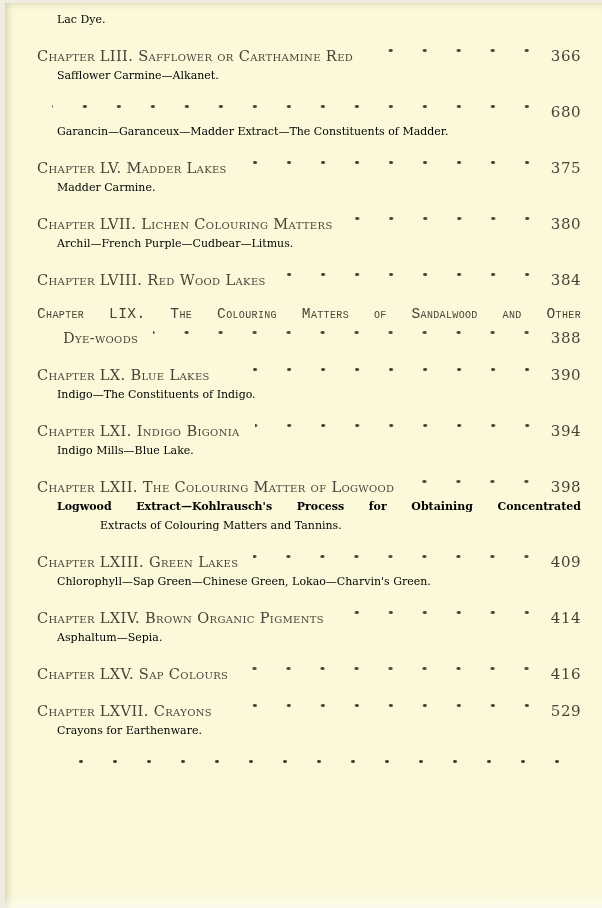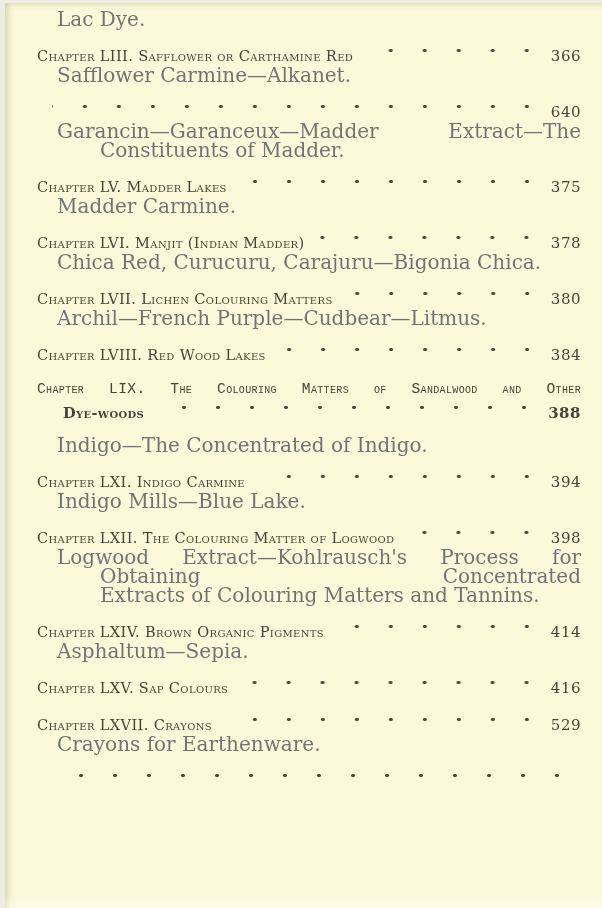--- a/index.html
+++ b/index.html
@@ -53,21 +53,20 @@
   }
   .heading-text {
     white-space: nowrap;
   }
   .heading-line.justify-full .heading-text {
     white-space: normal;
     font-family: Liberation Mono, monospace;
   }
   .cont-heading {
     padding-left: 26px;
-    font-weight: bold;
   }
   .leader {
     flex: 1 1 auto;
     min-width: 20px;
     height: 19px;
     margin-left: 15px;
     margin-right: 5px;
     background-image: radial-gradient(circle, #4b473e 1.55px, rgba(0,0,0,0) 2.05px);
     background-size: 34px 19px;
     background-position: right 2px bottom 1px;
@@ -75,30 +74,31 @@
   }
   .page-num {
     font-variant: normal;
     font-size: 15px;
     letter-spacing: 0.5px;
     color: #474339;
     min-width: 27px;
     text-align: right;
   }
   .sub-line {
-    font-size: 20px;
+    font-size: 11px;
     line-height: 19px;
-    color: #737373;
+    color: #000000;
     margin-left: 20px;
     padding-left: 43px;
     text-indent: -43px;
     text-align: justify;
   }
   .sub-line.justify-full {
     text-align-last: justify;
+    font-weight: bold;
   }
   .sub-line.cont {
     margin-left: 63px;
     padding-left: 0;
     text-indent: 0;
   }
 </style>
 </head>
 <body>
 
@@ -111,39 +111,31 @@
         <div class="heading-line">
           <span class="heading-text">Chapter LIII. Safflower or Carthamine Red</span>
           <div class="leader"></div>
           <span class="page-num">366</span>
         </div>
         <div class="sub-line">Safflower Carmine—Alkanet.</div>
       </div>
       <div class="entry">
         <div class="heading-line">
           <div class="leader"></div>
-          <span class="page-num">640</span>
+          <span class="page-num">680</span>
         </div>
         <div class="sub-line">Garancin—Garanceux—Madder Extract—The Constituents of Madder.</div>
       </div>
       <div class="entry">
         <div class="heading-line">
           <span class="heading-text">Chapter LV. Madder Lakes</span>
           <div class="leader"></div>
           <span class="page-num">375</span>
         </div>
         <div class="sub-line">Madder Carmine.</div>
-      </div>
-      <div class="entry">
-        <div class="heading-line">
-          <span class="heading-text">Chapter LVI. Manjit (Indian Madder)</span>
-          <div class="leader"></div>
-          <span class="page-num">378</span>
-        </div>
-        <div class="sub-line">Chica Red, Curucuru, Carajuru—Bigonia Chica.</div>
       </div>
       <div class="entry">
         <div class="heading-line">
           <span class="heading-text">Chapter LVII. Lichen Colouring Matters</span>
           <div class="leader"></div>
           <span class="page-num">380</span>
         </div>
         <div class="sub-line">Archil—French Purple—Cudbear—Litmus.</div>
       </div>
       <div class="entry">
@@ -155,38 +147,51 @@
       </div>
       <div class="entry">
         <div class="heading-line justify-full"><span class="heading-text">Chapter LIX. The Colouring Matters of Sandalwood and Other</span></div>
         <div class="heading-line cont-heading">
           <span class="heading-text">Dye-woods</span>
           <div class="leader"></div>
           <span class="page-num">388</span>
         </div>
       </div>
       <div class="entry">
-        <div class="sub-line">Indigo—The Concentrated of Indigo.</div>
-      </div>
-      <div class="entry">
-        <div class="heading-line">
-          <span class="heading-text">Chapter LXI. Indigo Carmine</span>
+        <div class="heading-line">
+          <span class="heading-text">Chapter LX. Blue Lakes</span>
+          <div class="leader"></div>
+          <span class="page-num">390</span>
+        </div>
+        <div class="sub-line">Indigo—The Constituents of Indigo.</div>
+      </div>
+      <div class="entry">
+        <div class="heading-line">
+          <span class="heading-text">Chapter LXI. Indigo Bigonia</span>
           <div class="leader"></div>
           <span class="page-num">394</span>
         </div>
         <div class="sub-line">Indigo Mills—Blue Lake.</div>
       </div>
       <div class="entry">
         <div class="heading-line">
           <span class="heading-text">Chapter LXII. The Colouring Matter of Logwood</span>
           <div class="leader"></div>
           <span class="page-num">398</span>
         </div>
         <div class="sub-line justify-full">Logwood Extract—Kohlrausch's Process for Obtaining Concentrated</div>
         <div class="sub-line cont">Extracts of Colouring Matters and Tannins.</div>
+      </div>
+      <div class="entry">
+        <div class="heading-line">
+          <span class="heading-text">Chapter LXIII. Green Lakes</span>
+          <div class="leader"></div>
+          <span class="page-num">409</span>
+        </div>
+        <div class="sub-line">Chlorophyll—Sap Green—Chinese Green, Lokao—Charvin's Green.</div>
       </div>
       <div class="entry">
         <div class="heading-line">
           <span class="heading-text">Chapter LXIV. Brown Organic Pigments</span>
           <div class="leader"></div>
           <span class="page-num">414</span>
         </div>
         <div class="sub-line">Asphaltum—Sepia.</div>
       </div>
       <div class="entry">

